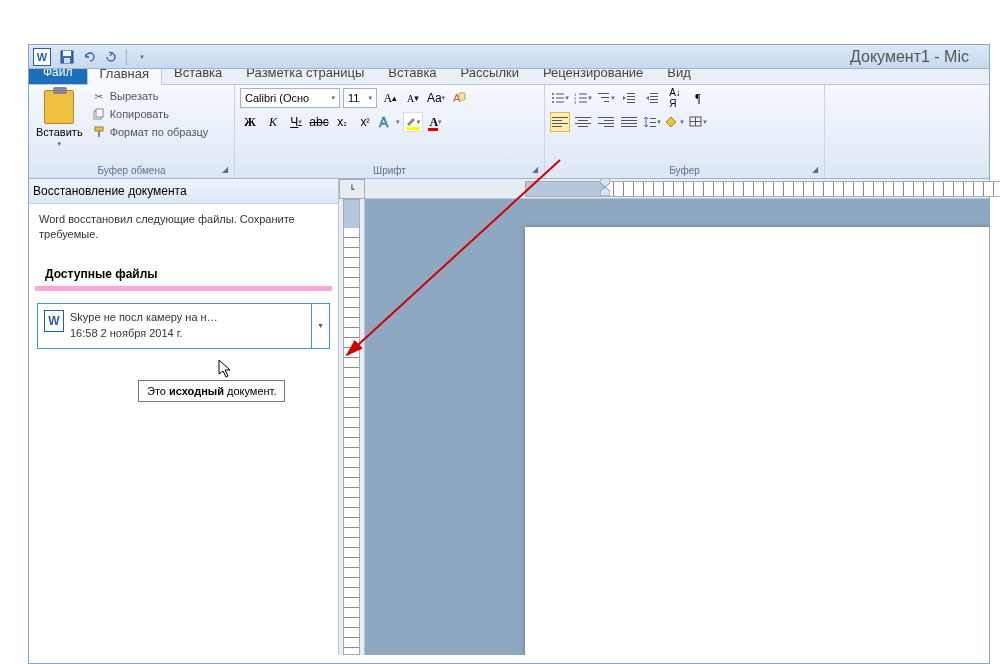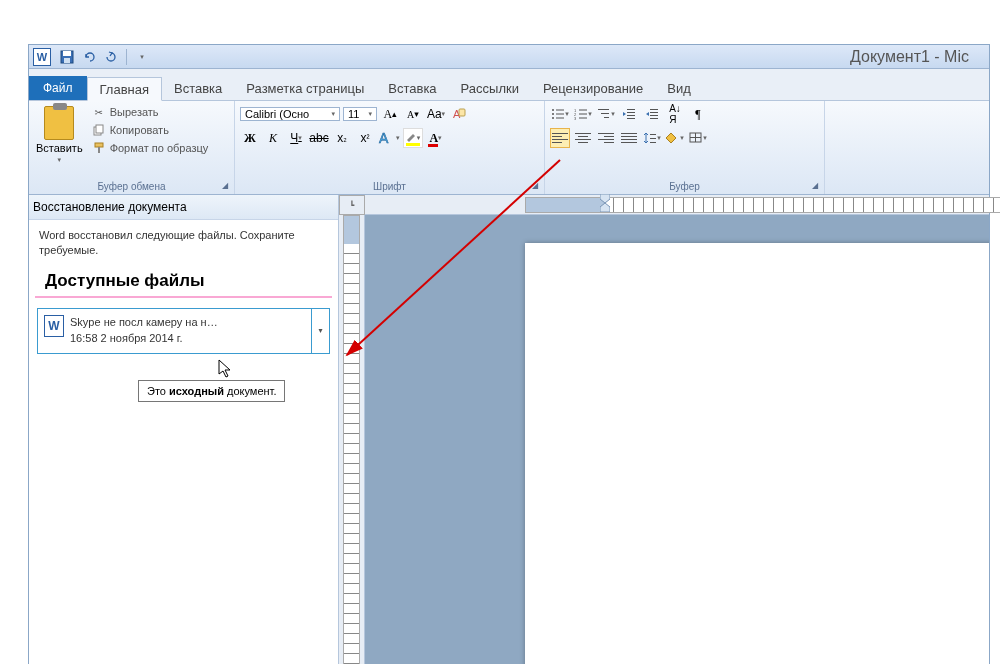--- a/index.html
+++ b/index.html
@@ -10,42 +10,42 @@
 
 .title-bar { height: 24px; background: linear-gradient(#dde8f8, #c7d9f0); display: flex; align-items: center; position: relative; border-bottom: 1px solid #9db4d1; }
 .word-icon { width: 18px; height: 18px; margin: 0 4px; background: #fff; border: 1px solid #2a5fa4; display: flex; align-items: center; justify-content: center; font-weight: bold; font-size: 11px; color: #2a5fa4; }
 .qat { display: flex; gap: 2px; align-items: center; margin-left: 2px; }
 .qat-btn { width: 20px; height: 20px; display: flex; align-items: center; justify-content: center; font-size: 11px; cursor: pointer; }
 .qat-save { color: #2a5fa4; }
 .qat-sep { width: 1px; height: 16px; background: #9db4d1; margin: 0 3px; }
 .app-title { position: absolute; right: 20px; font-size: 16px; color: #555; }
 
 
-.tabs { height: 32px; background: #e9eff7; display: flex; align-items: flex-end; padding-left: 0; border-bottom: 1px solid #b5c6dc; }
+.tabs { height: 16px; background: #e9eff7; display: flex; align-items: flex-end; padding-left: 0; border-bottom: 1px solid #b5c6dc; }
 .file-tab { background: #1e6fba; color: #fff; font-size: 12px; padding: 4px 14px; height: 24px; display: flex; align-items: center; cursor: pointer; }
 .tab { font-size: 13px; padding: 4px 12px; color: #444; cursor: pointer; height: 24px; display: flex; align-items: center; }
 .tab.active { background: #f6f9fd; border: 1px solid #b5c6dc; border-bottom: 1px solid #f6f9fd; margin-bottom: -1px; }
 
 
 .ribbon { height: 94px; background: linear-gradient(#f6f9fd, #dce7f5); display: flex; border-bottom: 1px solid #9db4d1; }
 .ribbon-group { border-right: 1px solid #c7d5e8; display: flex; flex-direction: column; justify-content: space-between; padding: 3px 5px 0; position: relative; }
 .group-label { font-size: 10px; color: #5a7091; text-align: center; padding: 2px 0; }
 .group-expand { position: absolute; right: 3px; bottom: 3px; width: 12px; height: 12px; font-size: 8px; color: #5a7091; cursor: pointer; display: flex; align-items: center; justify-content: center; }
 .group-body { display: flex; gap: 4px; flex: 1; align-items: flex-start; }
 .paste-btn { display: flex; flex-direction: column; align-items: center; gap: 2px; cursor: pointer; padding: 2px; }
 .paste-icon { width: 30px; height: 34px; background: #f0c042; border: 1px solid #b58a1e; position: relative; border-radius: 2px; }
 .paste-icon::before { content: ''; position: absolute; top: -4px; left: 8px; width: 14px; height: 7px; background: #888; border-radius: 2px; }
 .paste-lbl { font-size: 11px; }
 .clip-col { display: flex; flex-direction: column; gap: 2px; }
 .small-btn { font-size: 11px; color: #555; display: flex; align-items: center; gap: 4px; cursor: pointer; padding: 1px 3px; white-space: nowrap; }
 .small-btn .mini-icon { width: 14px; height: 14px; display: inline-flex; align-items: center; justify-content: center; font-size: 10px; }
 
 .font-controls { display: flex; flex-direction: column; gap: 4px; }
 .row { display: flex; gap: 3px; align-items: center; }
-.combo { background: #fff; border: 1px solid #9db4d1; font-size: 11px; height: 14px; display: flex; align-items: center; padding: 0 4px; }
+.combo { background: #fff; border: 1px solid #9db4d1; font-size: 11px; height: 20px; display: flex; align-items: center; padding: 0 4px; }
 .combo-font { width: 100px; justify-content: space-between; }
 .combo-size { width: 34px; justify-content: space-between; }
 .arrow-dn { font-size: 7px; color: #666; }
 .rib-btn { min-width: 20px; height: 20px; display: flex; align-items: center; justify-content: center; cursor: pointer; font-size: 12px; }
 .rib-btn.bold { font-weight: bold; font-family: 'Times New Roman'; }
 .rib-btn.italic { font-style: italic; font-family: 'Times New Roman'; }
 .rib-btn.underline { text-decoration: underline; }
 .rib-btn.strike { text-decoration: line-through; }
 .highlight-btn { background: #fff; border: 1px solid #ddd; position: relative; }
 .highlight-bar { position: absolute; bottom: 1px; left: 2px; right: 2px; height: 3px; background: #ffff00; }
@@ -61,21 +61,21 @@
 .align-center span{margin:0 auto;} .align-center span:nth-child(1){width:100%;} .align-center span:nth-child(2){width:65%;} .align-center span:nth-child(3){width:100%;} .align-center span:nth-child(4){width:65%;}
 .align-right span{margin-left:auto;} .align-right span:nth-child(1){width:100%;} .align-right span:nth-child(2){width:65%;} .align-right span:nth-child(3){width:100%;} .align-right span:nth-child(4){width:65%;}
 .align-just span{width:100%;}
 .rib-btn.selected { background: #fdeeb3; border: 1px solid #e8b44c; }
 
 
 .content { display: flex; height: calc(100% - 142px); background: #fff; }
 .recovery-pane { width: 310px; border-right: 1px solid #b5c6dc; background: #fff; padding: 0; }
 .rec-title { background: linear-gradient(#eef4fb, #dde8f5); font-size: 12px; padding: 5px 4px; border-bottom: 1px solid #c7d5e8; }
 .rec-desc { font-size: 11px; padding: 8px 10px; color: #333; line-height: 1.4; }
-.rec-avail { font-size: 17px; font-weight: bold; padding: 4px 10px 5px; border-bottom: 2px solid #f9a8d4; margin: 0 6px; }
+.rec-avail { font-size: 12px; font-weight: bold; padding: 4px 10px 5px; border-bottom: 5px solid #f9a8d4; margin: 12px 6px; }
 .rec-item { margin: 10px 8px; border: 1px solid #3a9bd0; padding: 6px; display: flex; gap: 6px; cursor: pointer; position: relative; }
 .rec-item-icon { width: 20px; height: 22px; background: #fff; border: 1px solid #2a5fa4; display: flex; align-items: center; justify-content: center; font-weight: bold; font-size: 12px; color: #2a5fa4; flex-shrink: 0; }
 .rec-item-text { font-size: 11px; line-height: 1.45; color: #333; flex: 1; overflow: hidden; }
 .rec-item-text div { white-space: nowrap; overflow: hidden; text-overflow: ellipsis; }
 .rec-drop { position: absolute; right: 0; top: 0; bottom: 0; width: 18px; border-left: 1px solid #3a9bd0; display: flex; align-items: center; justify-content: center; font-size: 8px; color: #555; }
 
 .doc-area { flex: 1; background: #b3c7de; position: relative; display: flex; }
 .vruler-col { width: 26px; background: #e7edf5; border-right: 1px solid #b5c6dc; position: relative; }
 .hruler { height: 20px; background: #e7edf5; border-bottom: 1px solid #b5c6dc; position: relative; }
 .corner-box { width: 26px; height: 20px; background: #e7edf5; border-right: 1px solid #b5c6dc; border-bottom: 1px solid #b5c6dc; display: flex; align-items: center; justify-content: center; font-size: 8px; color: #666; border: 1px solid #aaa; }

